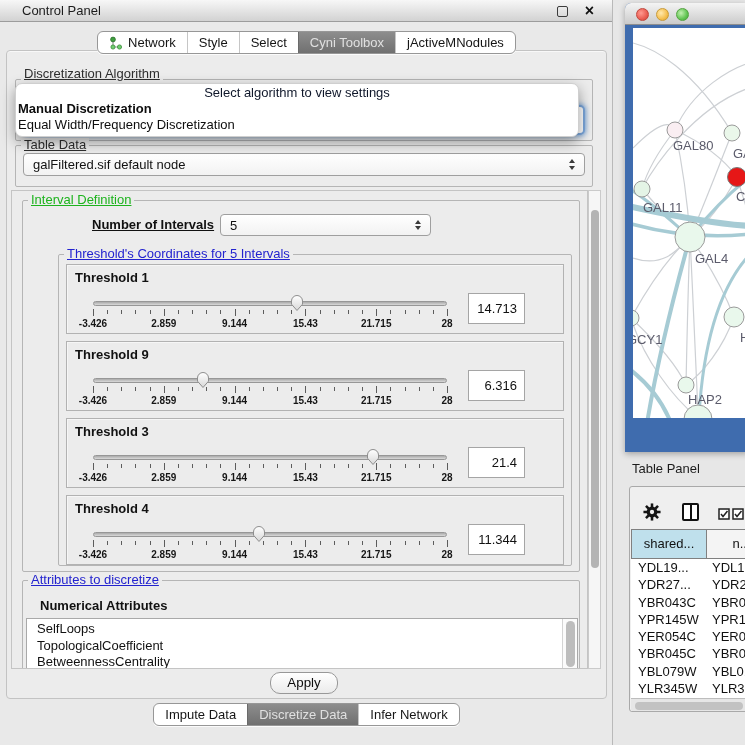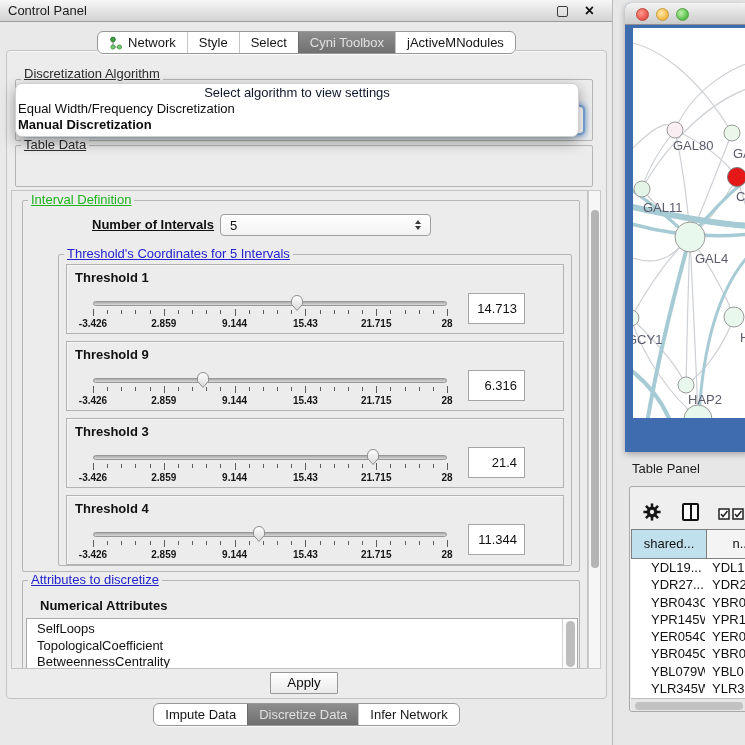--- a/index.html
+++ b/index.html
@@ -3,21 +3,21 @@
 <meta charset="utf-8">
 <style>
   * { box-sizing: border-box; margin: 0; padding: 0; }
   html,body { width:745px; height:745px; }
   body { font-family:"Liberation Sans", sans-serif; background:#e7e7e7; position:relative; overflow:hidden; font-size:13px; color:#1a1a1a; }
   #root { position:absolute; inset:0; width:745px; height:745px; overflow:hidden; }
 
   
   .control-panel { position:absolute; left:0; top:0; width:613px; height:745px; background:#e9e9e9; border-right:1px solid #b9b9b9; }
   .titlebar { position:absolute; left:0; top:0; width:100%; height:22px; background:linear-gradient(#f7f7f7,#d2d2d2); border-bottom:1px solid #9c9c9c; }
-  .titlebar .title { position:absolute; left:8px; top:0; line-height:21px; color:#1c1c1c; }
+  .titlebar .title { position:absolute; left:22px; top:0; line-height:21px; color:#1c1c1c; }
   .float-icon { position:absolute; right:44px; top:6px; width:11px; height:11px; border:1.6px solid #3c3c3c; border-radius:2px; background:transparent; }
   .close-icon { position:absolute; right:18px; top:1px; font-size:16px; font-weight:bold; color:#111; line-height:20px; }
 
   
   .seg-row { position:absolute; left:0; width:613px; display:flex; justify-content:center; z-index:5; }
   .seg-ctl { display:inline-flex; background:#fff; border:1px solid #979797; border-radius:6px; overflow:hidden; height:23px; box-shadow:0 1px 0 rgba(255,255,255,.8); }
   .seg { display:flex; align-items:center; gap:5px; padding:0 11px; line-height:21px; color:#151515; border-left:1px solid #c6c6c6; white-space:nowrap; cursor:default; }
   .seg:first-child { border-left:none; }
   .seg.selected { background:linear-gradient(#8d8d8d,#707070); color:#e0e0e0; border-left-color:#6a6a6a; }
 
@@ -54,21 +54,21 @@
   .tick.major { top:44px; height:7px; }
   .tick-label { position:absolute; top:53px; transform:translateX(-50%); font-size:10px; font-weight:bold; color:#161616; white-space:nowrap; }
   .thr-value { position:absolute; left:401px; top:28px; width:57px; height:31px; background:#fff; border:1px solid #a5a5a5; line-height:29px; text-align:right; padding-right:7px; font-size:13px; color:#111; }
 
   .attr-label { position:absolute; font-weight:bold; color:#111; }
   .attr-list { position:absolute; background:#fff; border:1px solid #a9a9a9; overflow:hidden; }
   .attr-item { padding-left:10px; line-height:16.5px; color:#111; }
   .list-scroll { position:absolute; right:0; top:0; bottom:0; width:15px; background:#fbfbfb; border-left:1px solid #d4d4d4; }
   .list-scroll .thumb { position:absolute; left:2.5px; top:2px; width:9px; height:46px; background:#bdbdbd; border-radius:7px; }
 
-  .apply-btn { position:absolute; left:269px; top:671px; width:68px; height:22px; background:linear-gradient(#ffffff,#ebebeb); border:1px solid #989898; border-radius:1px; text-align:center; line-height:20px; color:#0c0c0c; }
+  .apply-btn { position:absolute; left:269px; top:671px; width:68px; height:22px; background:linear-gradient(#ffffff,#ebebeb); border:1px solid #989898; border-radius:10px; text-align:center; line-height:20px; color:#0c0c0c; }
 
   
   .net-window { position:absolute; left:625px; top:3px; width:124px; height:449px; background:#3f6cae; border-radius:6px 6px 0 0; box-shadow:0 2px 6px rgba(0,0,0,.3); }
   .net-titlebar { position:absolute; left:0; top:0; width:100%; height:22px; background:linear-gradient(#f4f4f4,#cbcbcb); border-bottom:1px solid #8e8e8e; border-radius:6px 0 0 0; }
   .tl { position:absolute; top:5px; width:13px; height:13px; border-radius:50%; }
   .tl.red    { left:11px; background:radial-gradient(circle at 4px 4px,#ff9a90,#ea5d52 60%,#c94237); border:1px solid #c1473c; }
   .tl.yellow { left:31px; background:radial-gradient(circle at 4px 4px,#ffe9af,#f5bf4f 60%,#d89c2e); border:1px solid #c99b38; }
   .tl.green  { left:51px; background:radial-gradient(circle at 4px 4px,#c2f0b0,#62c553 60%,#43a336); border:1px solid #53a33f; }
   .net-canvas { position:absolute; left:8px; top:25px; width:116px; height:390px; background:#fff; overflow:hidden; }
 
@@ -80,21 +80,21 @@
   .col-icon:after { content:""; position:absolute; left:5.5px; top:0; width:2px; height:100%; background:#111; }
   .gear-icon { position:absolute; left:13px; top:16px; }
   .check-icons { position:absolute; left:88px; top:21px; display:flex; gap:2px; }
   .tp-header { position:absolute; left:1px; top:42px; height:30px; display:flex; }
   .tp-hcell { border:1px solid #808080; border-left:none; text-align:center; line-height:28px; color:#111; overflow:hidden; white-space:nowrap; }
   .tp-hcell.c1 { border-left:1px solid #808080; background:#bfe0ec; width:76px; }
   .tp-hcell.c2 { background:#f4f4f4; width:70px; }
   .tp-rows { position:absolute; left:1px; top:72px; width:150px; }
   .tp-row { display:flex; height:17.3px; background:#fff; }
   .tp-cell { white-space:nowrap; overflow:hidden; line-height:17px; color:#111; }
-  .tp-cell.c1 { width:74px; padding-left:20px; }
+  .tp-cell.c1 { width:74px; padding-left:7px; }
   .tp-cell.c2 { padding-left:7px; }
   .tp-rowsbg { position:absolute; left:1px; top:72px; width:118px; height:139px; background:#fff; }
   .hscroll { position:absolute; left:1px; top:211px; width:118px; height:13px; background:#e6e6e6; border-top:1px solid #bdbdbd; }
   .hscroll .thumb { position:absolute; left:4px; top:2.5px; width:108px; height:8px; background:#c2c2c2; border-radius:5px; }
 </style>
 </head>
 <body>
 
 <svg width="0" height="0" style="position:absolute">
   <defs>
@@ -142,25 +142,32 @@
     </div>
 
     <div class="content-panel">
 
       <div class="group" style="left:8px; top:28px; width:578px; height:62px;"></div>
       <div class="gtitle dark" style="left:14px; top:16px;">Discretization Algorithm</div>
       <div class="combo-focused" style="left:16px; top:54px; width:562px; height:30px;"></div>
 
       <div class="group" style="left:8px; top:94px; width:578px; height:42px;"></div>
       <div class="gtitle dark" style="left:14px; top:87px;text-align:center;">Table Data</div>
+      <div class="combo" style="left:16px; top:102px; width:562px; height:23px;">
+        <span class="cv">galFiltered.sif default node</span>
+        <span class="stepper">
+            <span class="arr-up"></span>
+            <span class="arr-dn"></span>
+          </span>
+      </div>
 
       <div class="popup" style="left:8px; top:32px;">
         <div class="prompt">Select algorithm to view settings</div>
+        <div class="opt bold">Manual Discretization</div>
         <div class="opt">Equal Width/Frequency Discretization</div>
-        <div class="opt bold">Manual Discretization</div>
       </div>
 
       <div class="viewport" style="left:4px; top:139px;">
 
         <div class="group" style="left:10px; top:9px; width:558px; height:372px;"></div>
         <div class="gtitle green" style="left:16px; top:2px;">Interval Definition</div>
 
         <div class="attr-label" style="left:80px; top:26px;text-decoration:underline;">Number of Intervals</div>
         <div class="combo" style="left:208px; top:23px; width:211px; height:22px;">
           <span class="cv">5</span>

